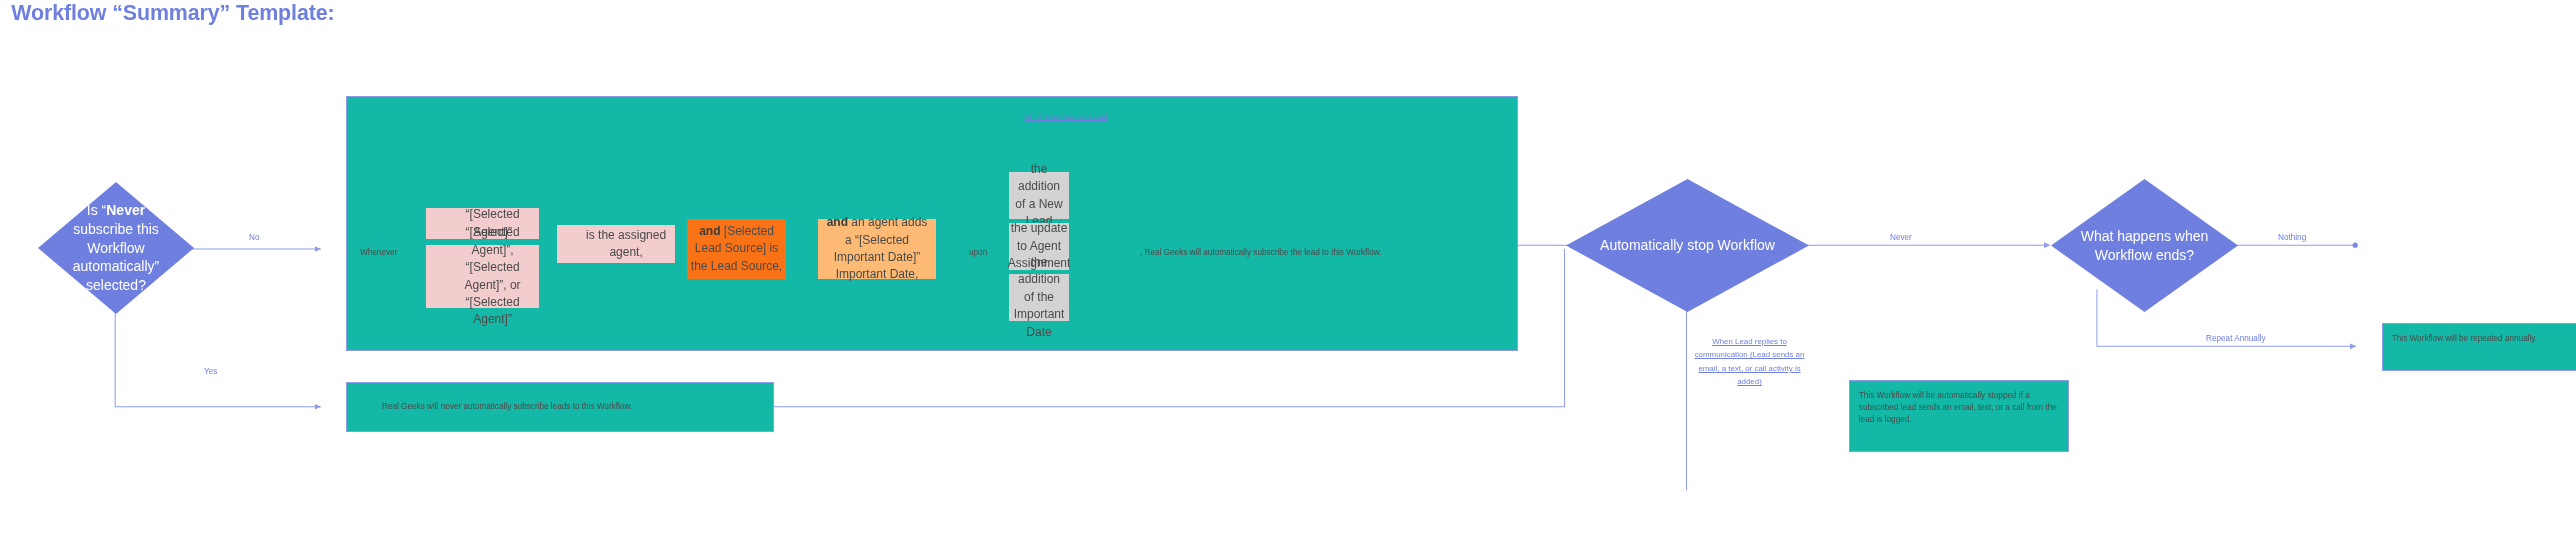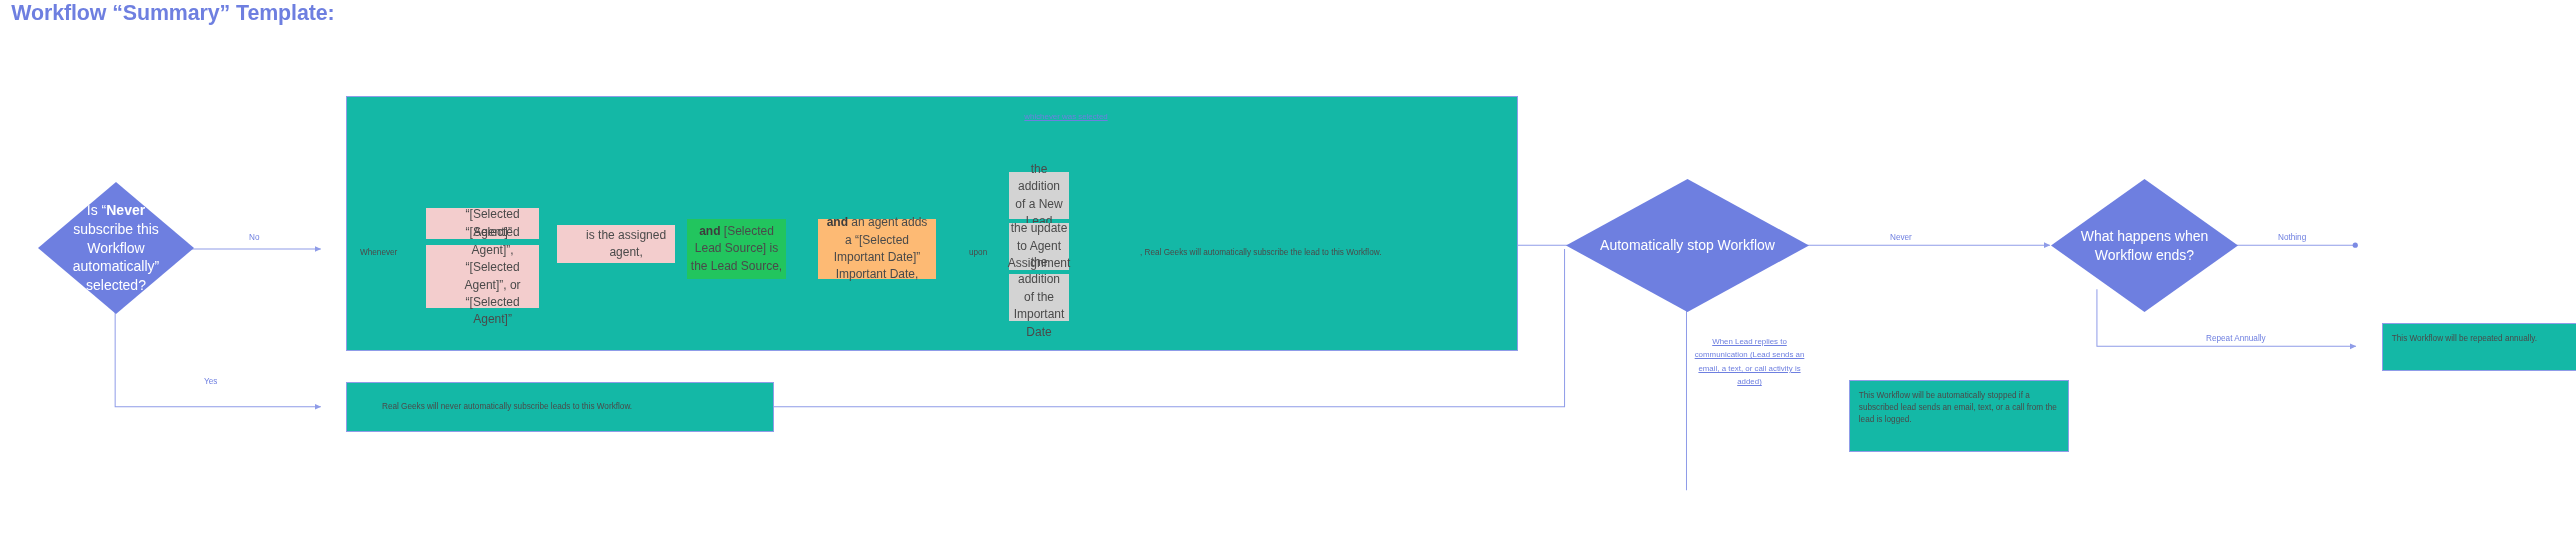--- a/index.html
+++ b/index.html
@@ -81,21 +81,21 @@
     justify-content: center;
     text-align: center;
     font-size: 12px;
     line-height: 1.45;
     color: #4a4a4a;
     box-sizing: border-box;
     padding: 1.3px 3.8px;
   }
   .chip b { font-weight: bold; color: #3d3d3d; }
   .chip-pink  { background: #f3cdcd; padding-left: 24px; }
-  .chip-yellow{ background: #22c55e; }
+  .chip-yellow{ background: #f97316; }
   .chip-green { background: #fdba74; }
   .chip-gray  { background: #d3d3d3; }
 
   
   .ptext {
     position: absolute;
     color: #4a4a4a;
     font-size: 8.2px;
     line-height: 1.45;
   }
@@ -158,21 +158,21 @@
 
   <div class="obox" style="left:321px; top:96px; width:1172px; height:255px;"></div>
 
   <div class="diamond" style="left:38px; top:182px; width:156px; height:132px;">
     <div class="dtext">
       <span>Is “</span><b>Never</b><span> subscribe this Workflow automatically” selected?</span>
     </div>
   </div>
 
   <div class="elabel" style="left:249px; top:233px;">No</div>
-  <div class="elabel" style="left:204px; top:377px;">Yes</div>
+  <div class="elabel" style="left:204px; top:367px;">Yes</div>
   <div class="elabel" style="left:1890px; top:233px;">Never</div>
   <div class="elabel" style="left:2278px; top:233px;">Nothing</div>
   <div class="elabel" style="left:2206px; top:334px;">Repeat Annually</div>
 
   <div class="ptext" style="left:360px; top:247px;">Whenever</div>
 
 
   <div class="chip chip-pink" style="left:426px; top:208px; width:113px; height:31px;">“[Selected Agent]”</div>
 
   <div class="chip chip-pink" style="left:426px; top:245px; width:113px; height:63px;">“[Selected Agent]”, “[Selected Agent]”, or “[Selected Agent]”</div>

